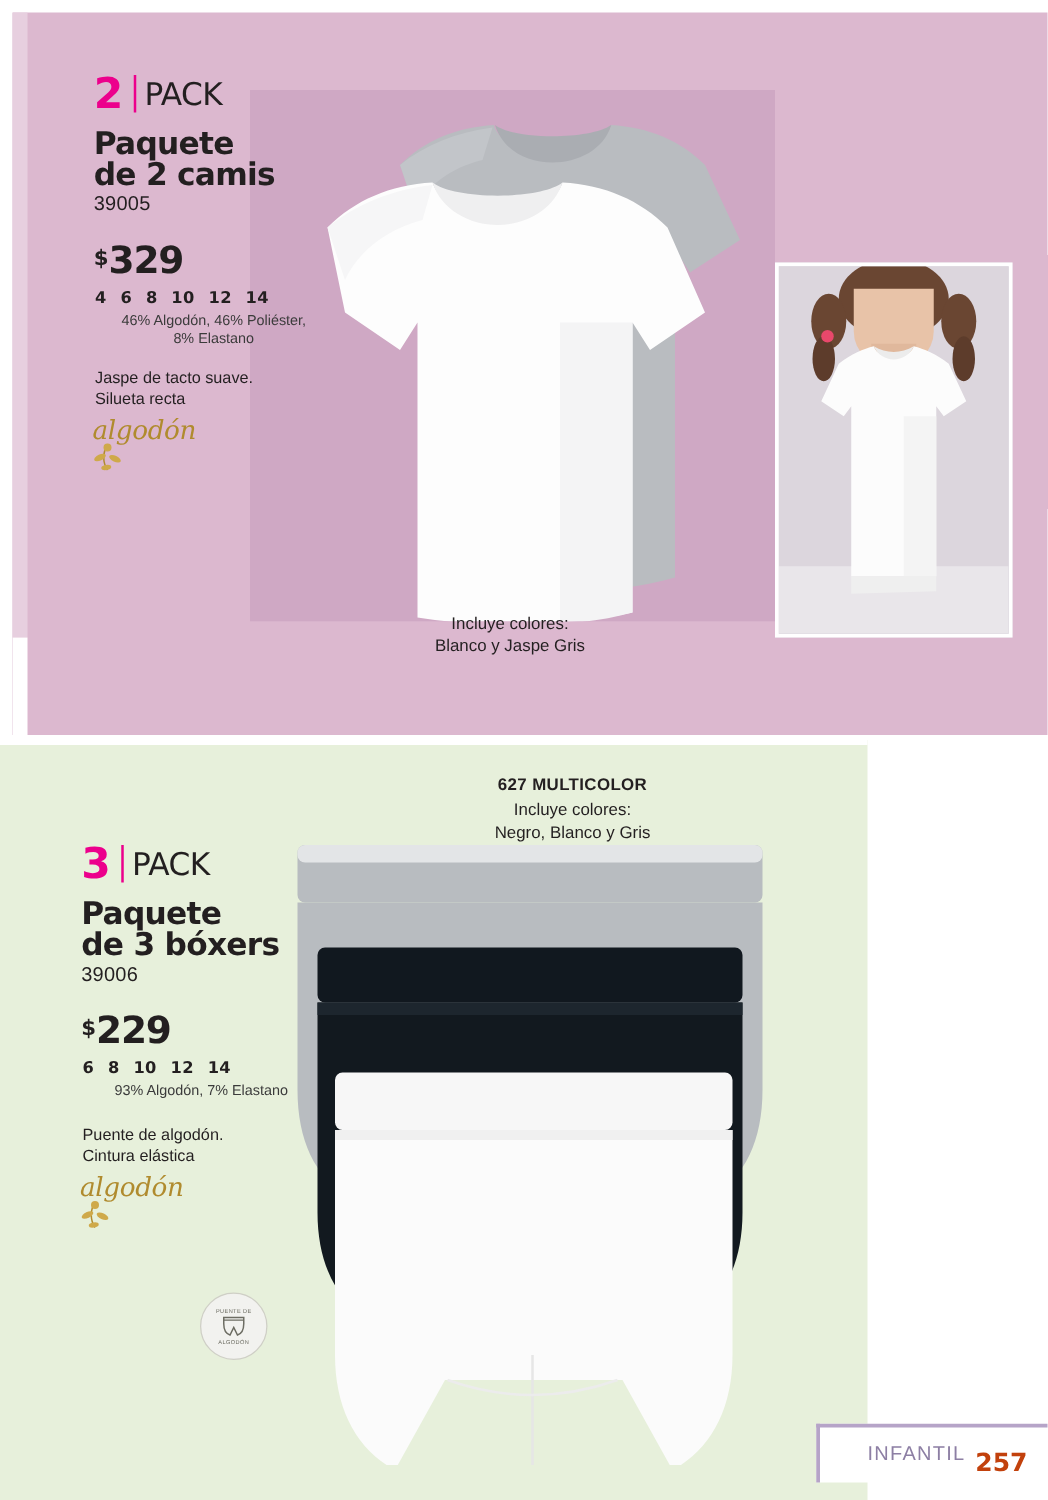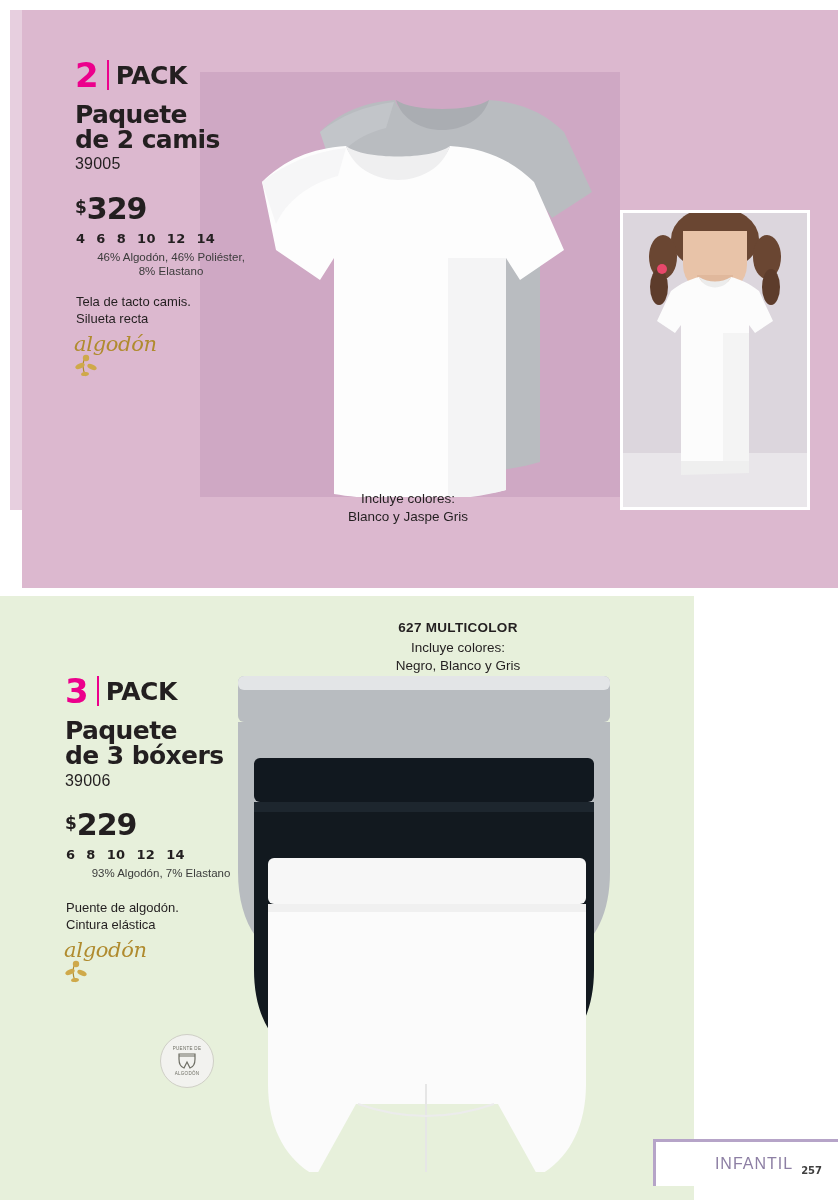--- a/index.html
+++ b/index.html
@@ -82,21 +82,21 @@
     padding-right: 8px;
   }
   .pack-divider {
     width: 2px;
     height: 30px;
     background: #ec008c;
     margin-right: 7px;
   }
   .pack-word {
     font-family: "DejaVu Sans", sans-serif;
-    font-weight: bold;
+    font-weight: normal;
     font-size: 25px;
     letter-spacing: -0.5px;
     color: #231f20;
     line-height: 1;
   }
 
   .prod-title {
     position: absolute;
     font-family: "DejaVu Sans", sans-serif;
     font-weight: bold;
@@ -239,22 +239,22 @@
   }
   .footer-cat {
     font-family: "Liberation Sans", sans-serif;
     font-size: 16px;
     color: #8d7fa4;
     letter-spacing: 1px;
   }
   .footer-num {
     font-family: "DejaVu Sans", sans-serif;
     font-weight: bold;
-    font-size: 10px;
-    color: #404040;
+    font-size: 20px;
+    color: #c2410c;
     margin-top: 12px;
   }
 
   
   .seal {
     position: absolute;
     width: 52px;
     height: 52px;
     border-radius: 50%;
     background: #f2f2ef;
@@ -338,21 +338,21 @@
       <span class="cur">$</span><span class="amt">329</span>
     </div>
 
     <div class="sizes" style="left:66px; top:221px;">
       <span>4</span><span>6</span><span>8</span><span>10</span><span>12</span><span>14</span>
     </div>
 
     <div class="composition" style="left:66px; top:240px; white-space:pre-line;">46% Algodón, 46% Poliéster,
 8% Elastano</div>
 
-    <div class="features" style="left:66px; top:283px;">Tela de tacto camis.
+    <div class="features" style="left:66px; top:283px;">Jaspe de tacto suave.
 Silueta recta</div>
 
     <div class="algodon" style="left:64px; top:322px;">
       <span class="word">algodón</span>
       <svg class="leaf" width="60" height="24" viewBox="0 0 60 24">
         <path d="M12 2 C8 8 8 16 12 22" stroke="#b08b2e" stroke-width="1.2" fill="none"></path>
         <circle cx="12" cy="4" r="3.2" fill="#cfa94a"></circle>
         <ellipse cx="6" cy="12" rx="5" ry="2.4" fill="#cfa94a" transform="rotate(-25 6 12)"></ellipse>
         <ellipse cx="18" cy="13" rx="5" ry="2.4" fill="#cfa94a" transform="rotate(25 18 13)"></ellipse>
         <ellipse cx="11" cy="20" rx="4" ry="2" fill="#cfa94a" transform="rotate(-8 11 20)"></ellipse>

